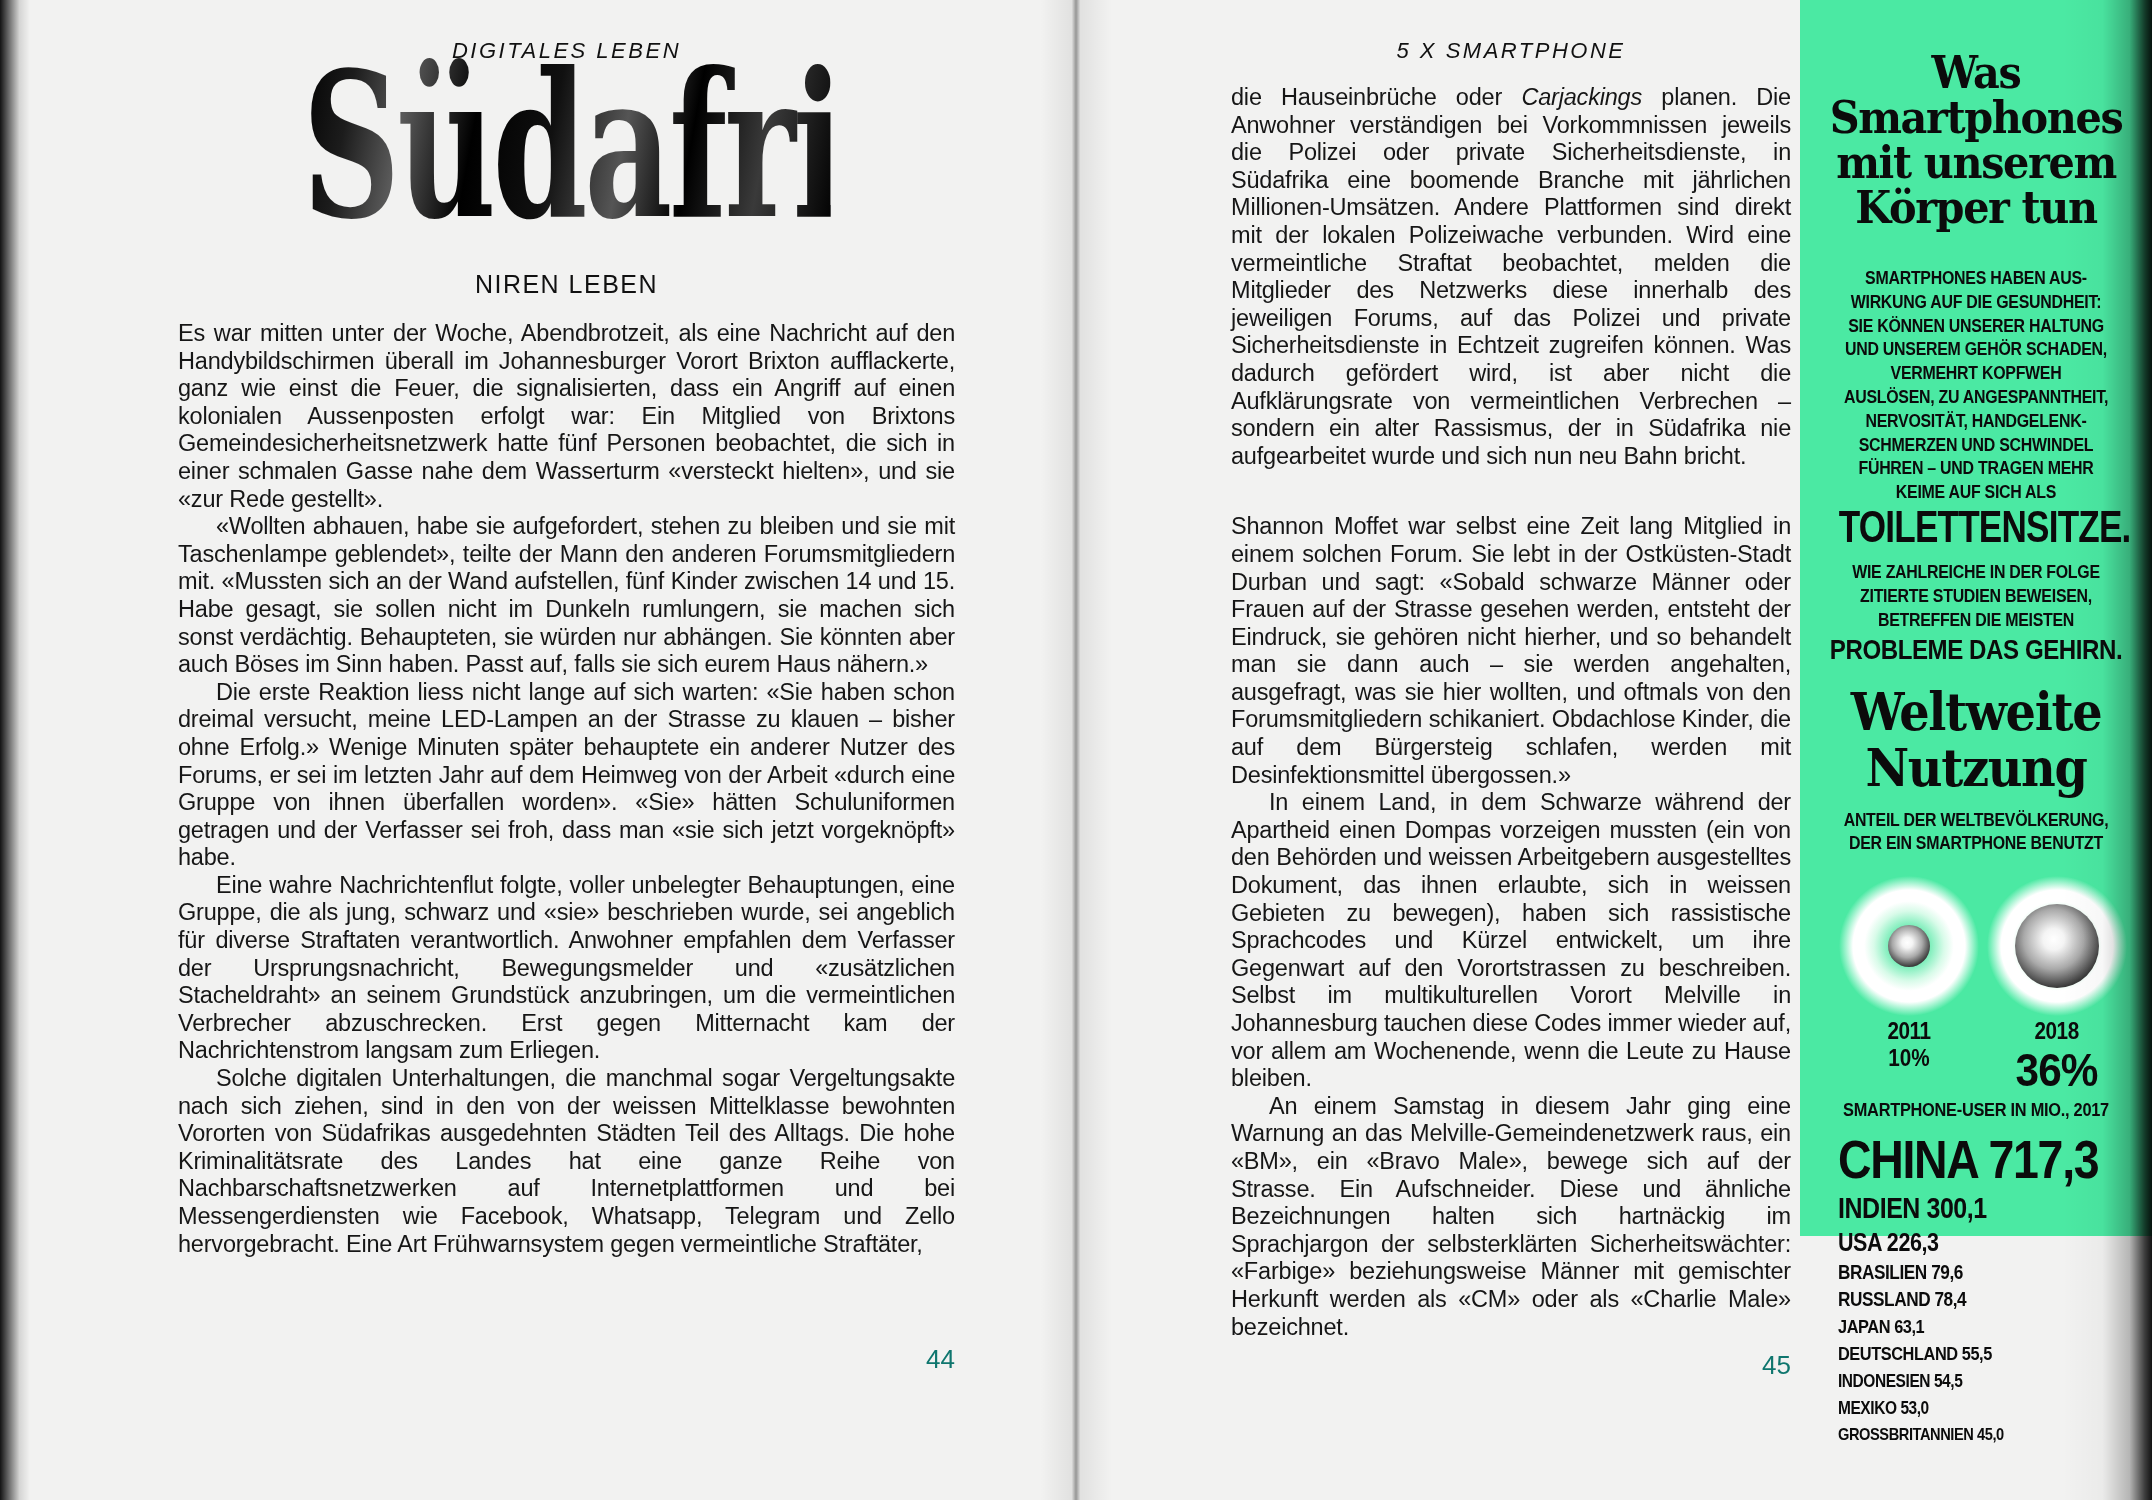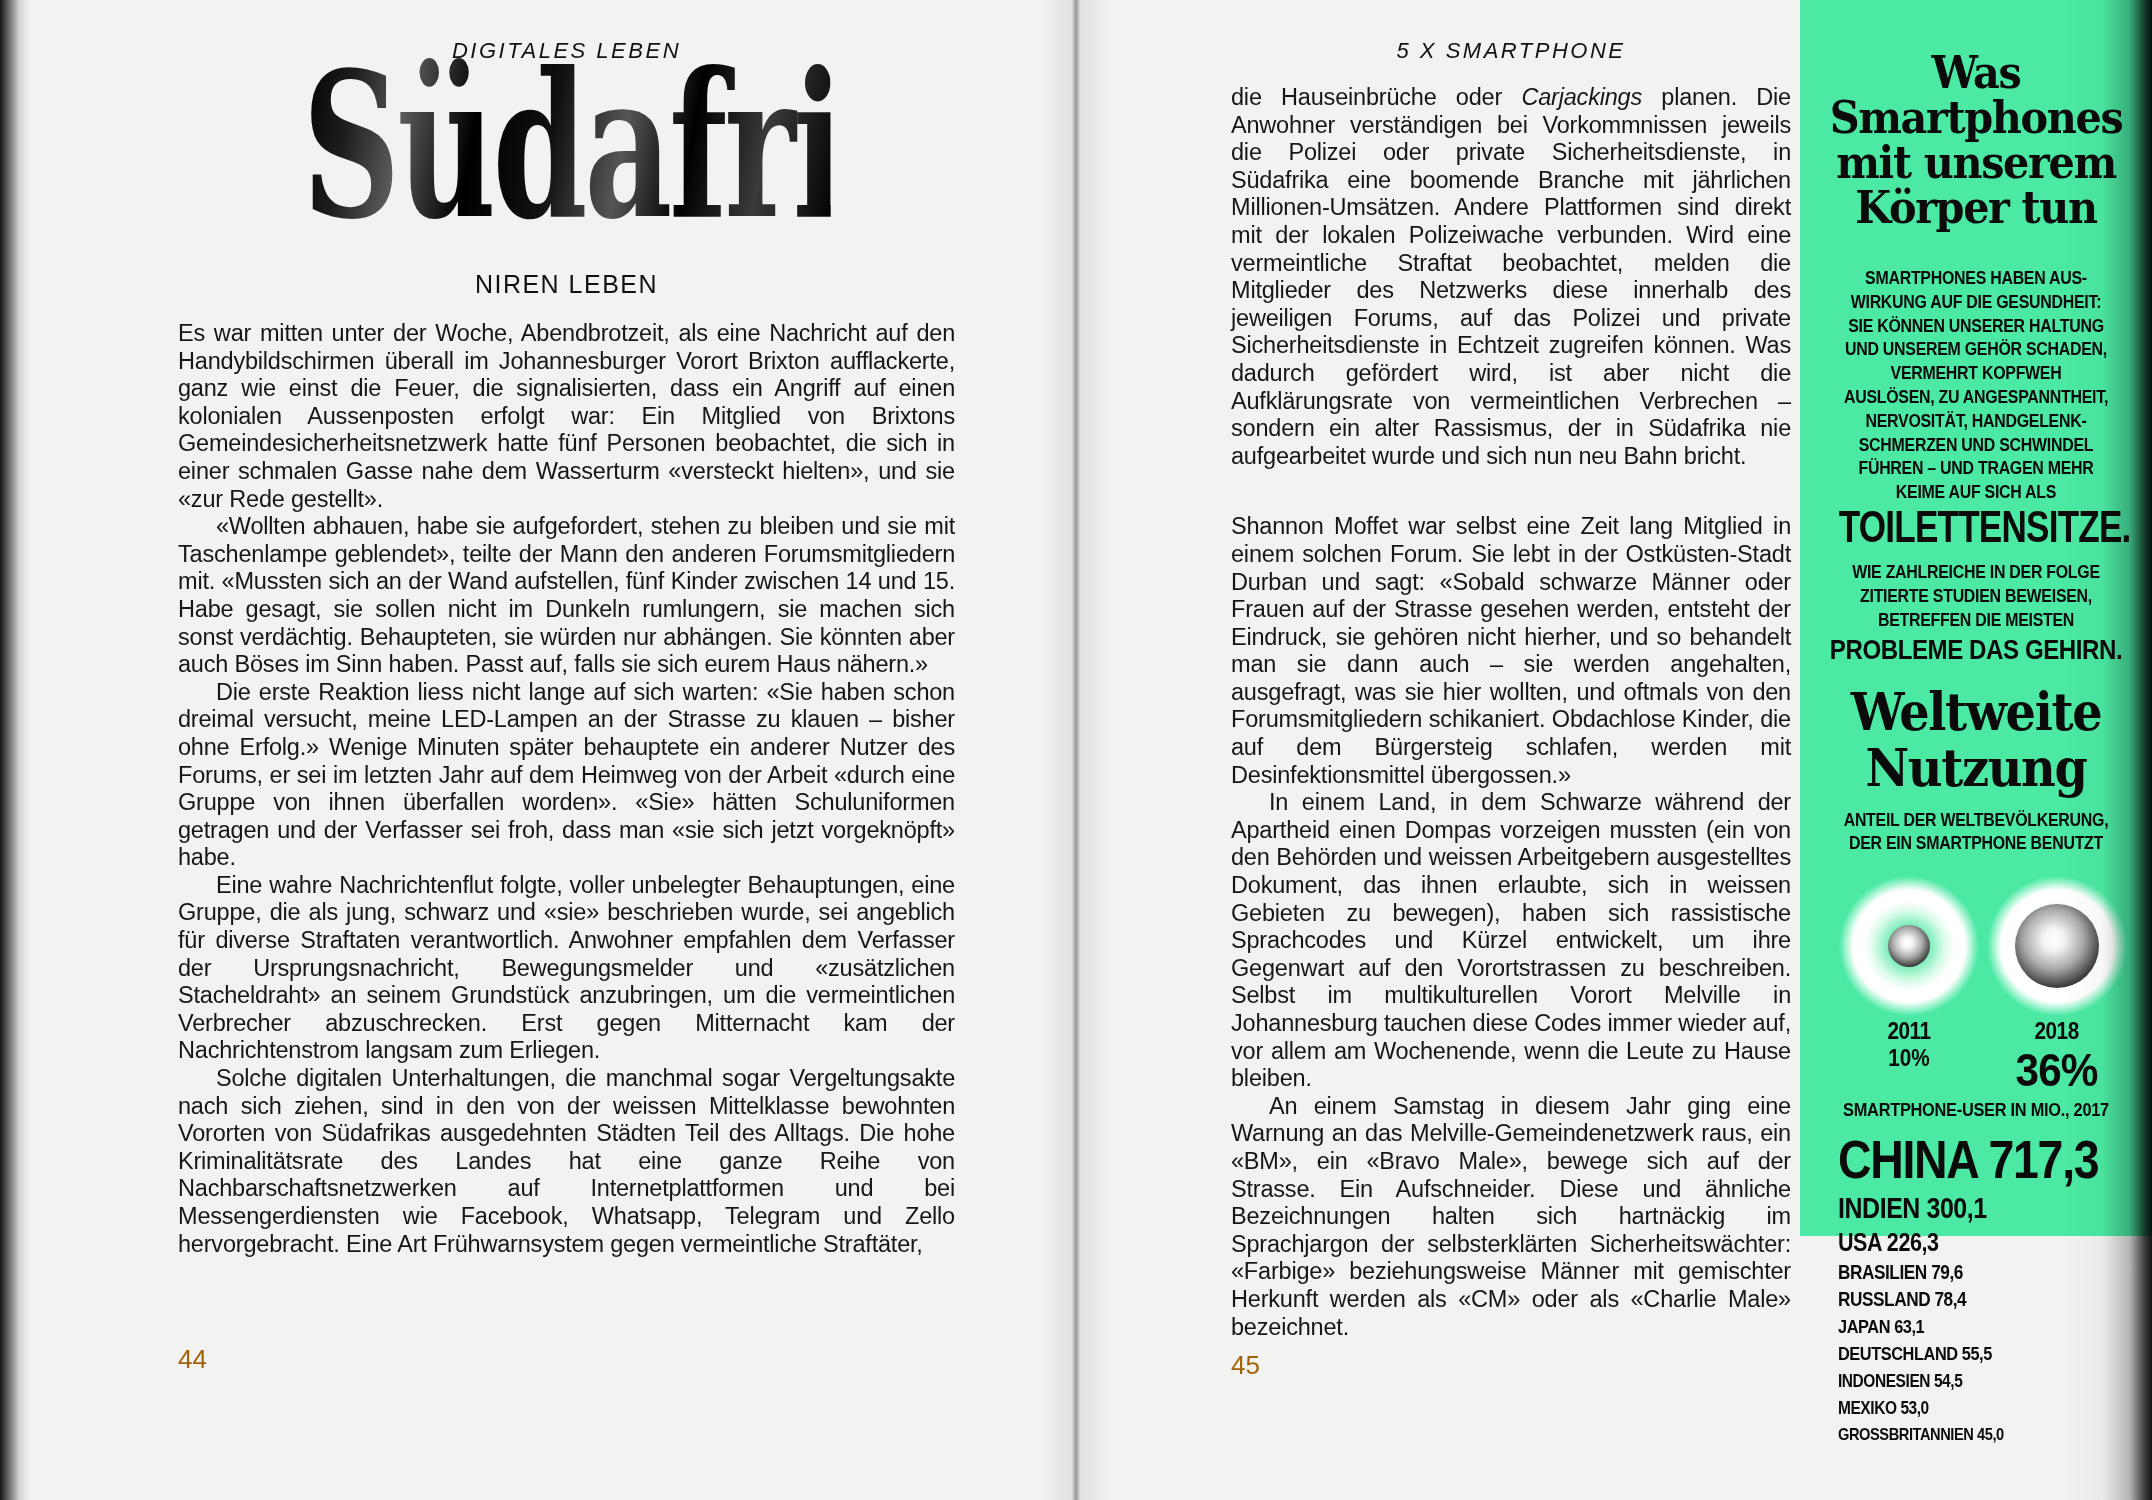--- a/index.html
+++ b/index.html
@@ -33,22 +33,22 @@
   }
   .body-text{position:absolute; left:0; width:100%; text-align:justify;
     font-size:23.5px; line-height:27.6px; letter-spacing:-0.2px; hyphens:auto;}
   .body-left{top:320px;}
   .body-right{top:84px;}
   .body-text p{margin:0;}
   .body-text p.indent{text-indent:38px;}
   .body-text p.para-gap{margin-top:43px;}
   .ital{font-style:italic;}
   .pagenum{
-    position:absolute; left:0; width:100%; text-align:left;
-    font-size:26px; color:#a16207;
+    position:absolute; left:0; width:100%; text-align:right;
+    font-size:26px; color:#0f766e;
   }
   .pagenum-left{top:1344px;}
   .pagenum-right{top:1350px;}
 
   
   .spine-shadow{position:absolute; left:0; top:0; width:30px; height:1500px; z-index:6;
     background:linear-gradient(to right, rgba(0,0,0,0.92) 0%, rgba(0,0,0,0.55) 30%, rgba(0,0,0,0.12) 65%, rgba(0,0,0,0) 100%);}
   .gutter-shadow{position:absolute; left:1040px; top:0; width:72px; height:1500px; z-index:6;
     background:linear-gradient(to right, rgba(0,0,0,0) 0%, rgba(0,0,0,0.07) 44%, rgba(0,0,0,0.38) 50%, rgba(0,0,0,0.07) 56%, rgba(0,0,0,0) 100%);}
   .edge-shadow{position:absolute; left:2062px; top:0; width:90px; height:1500px; z-index:6;

